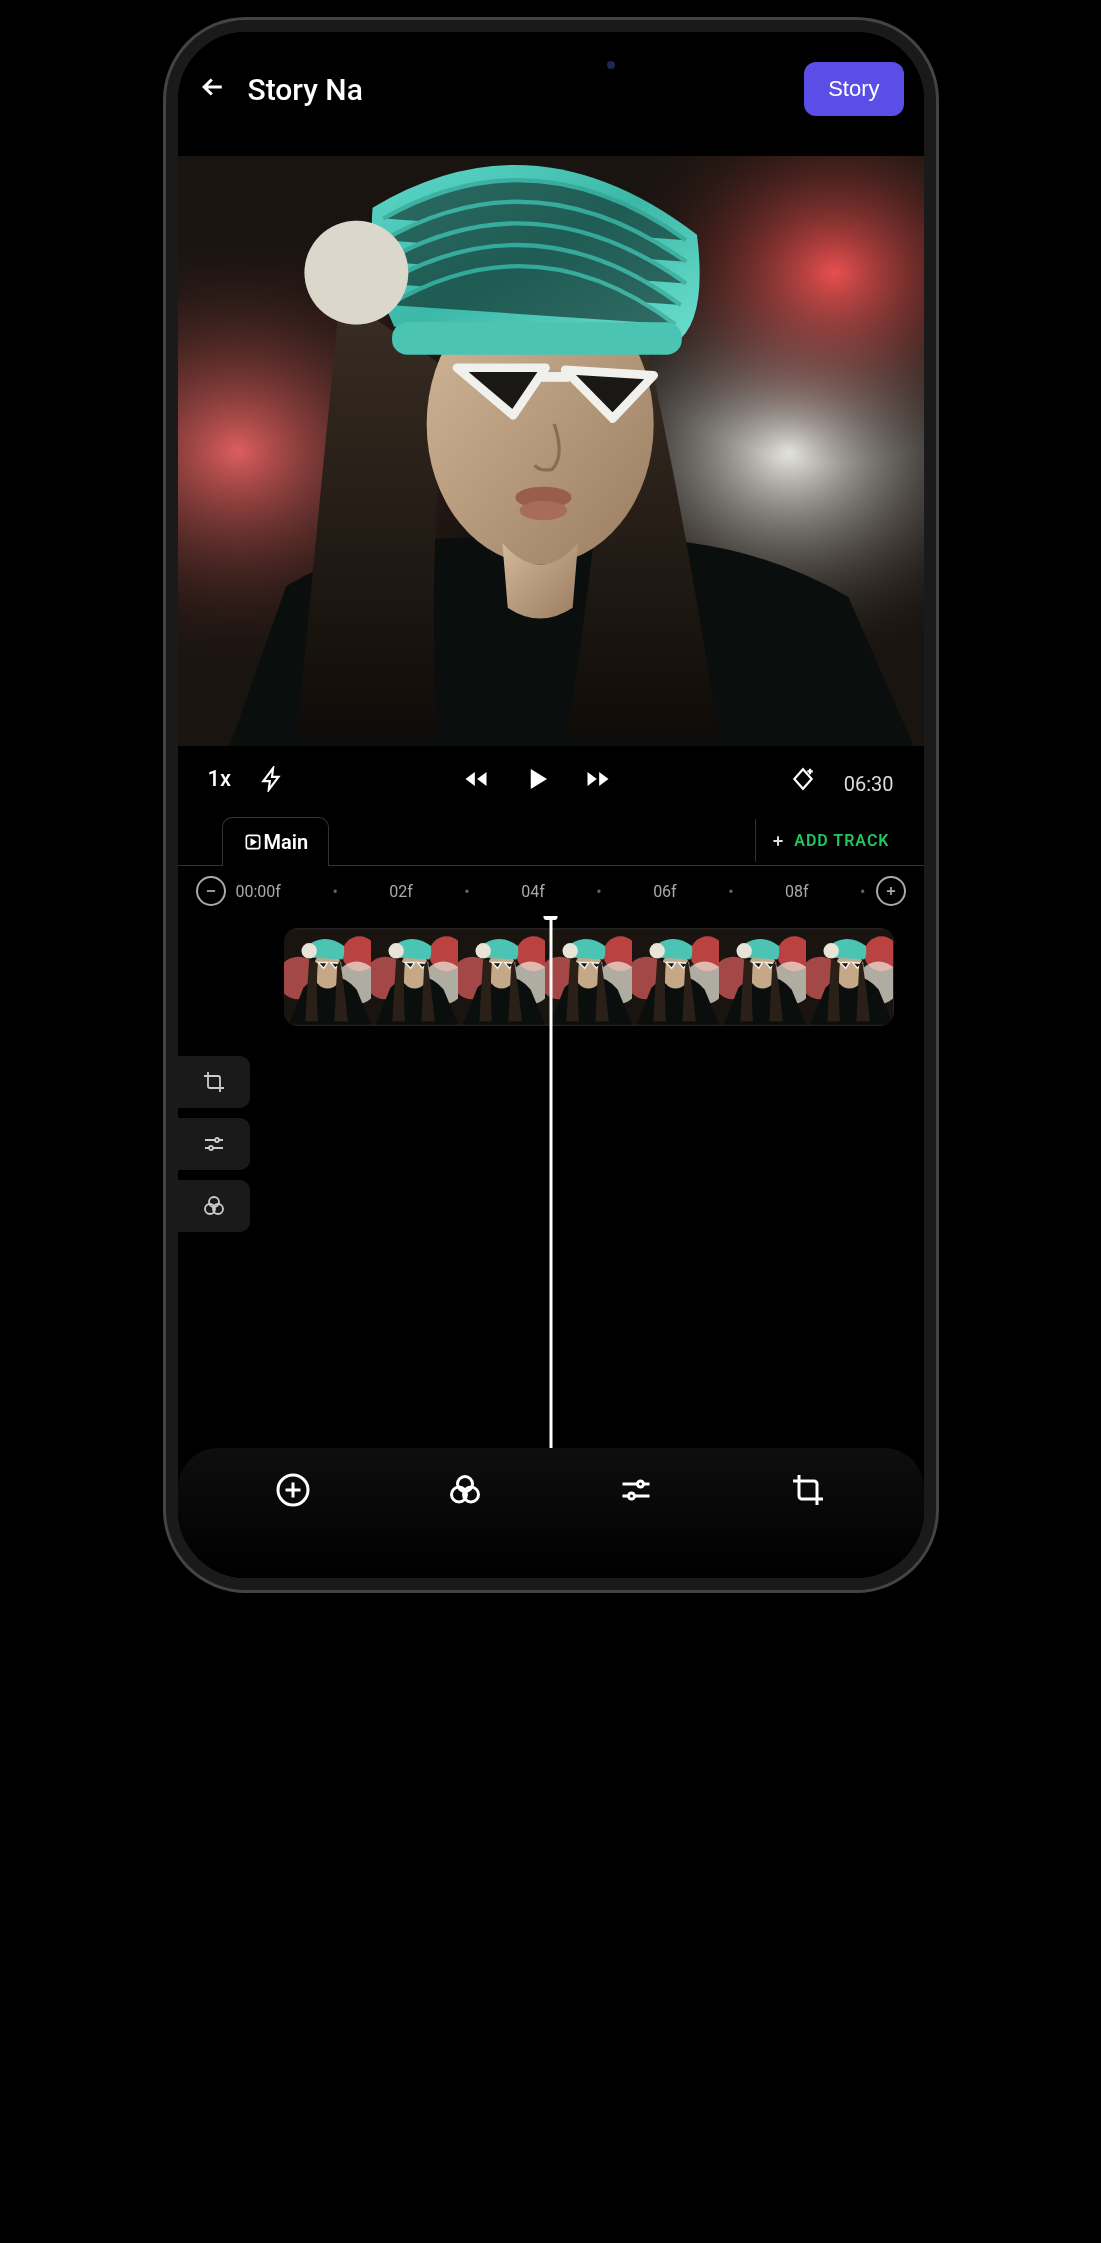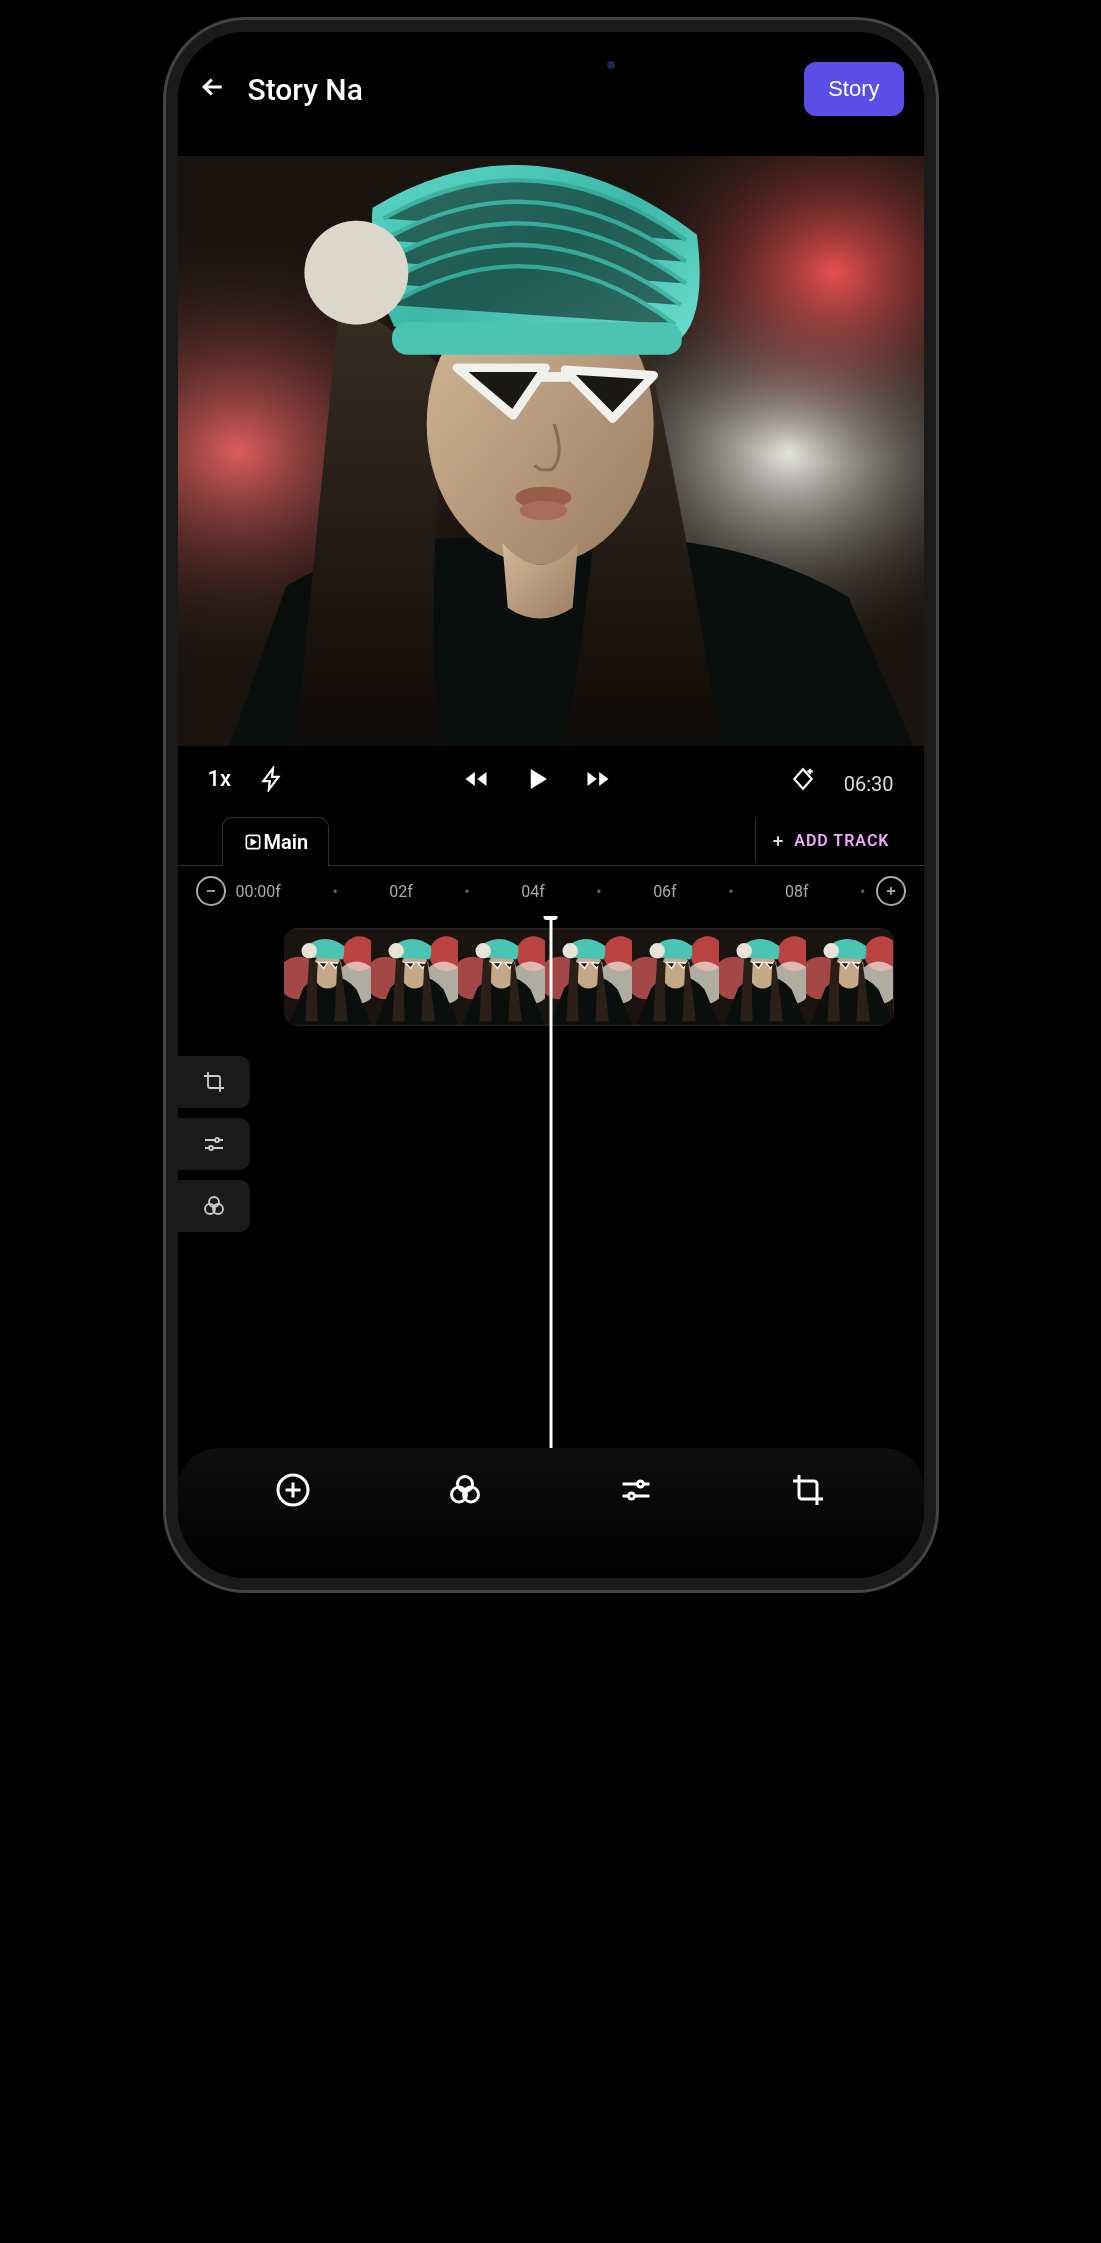--- a/index.html
+++ b/index.html
@@ -131,21 +131,21 @@
   .add-track {
     margin-left: auto;
     border-left: 1px solid #333;
     padding: 12px 14px;
     display: flex;
     align-items: center;
     gap: 8px;
     font-size: 16px;
     font-weight: 600;
     letter-spacing: 1px;
-    color: #f0abfc;
+    color: #22c55e;
   }
   .add-track svg { width: 16px; height: 16px; stroke: #ddd; }
 
   .ruler {
     display: flex;
     align-items: center;
     padding: 10px 18px;
     gap: 0;
   }
   .zoom-btn {

